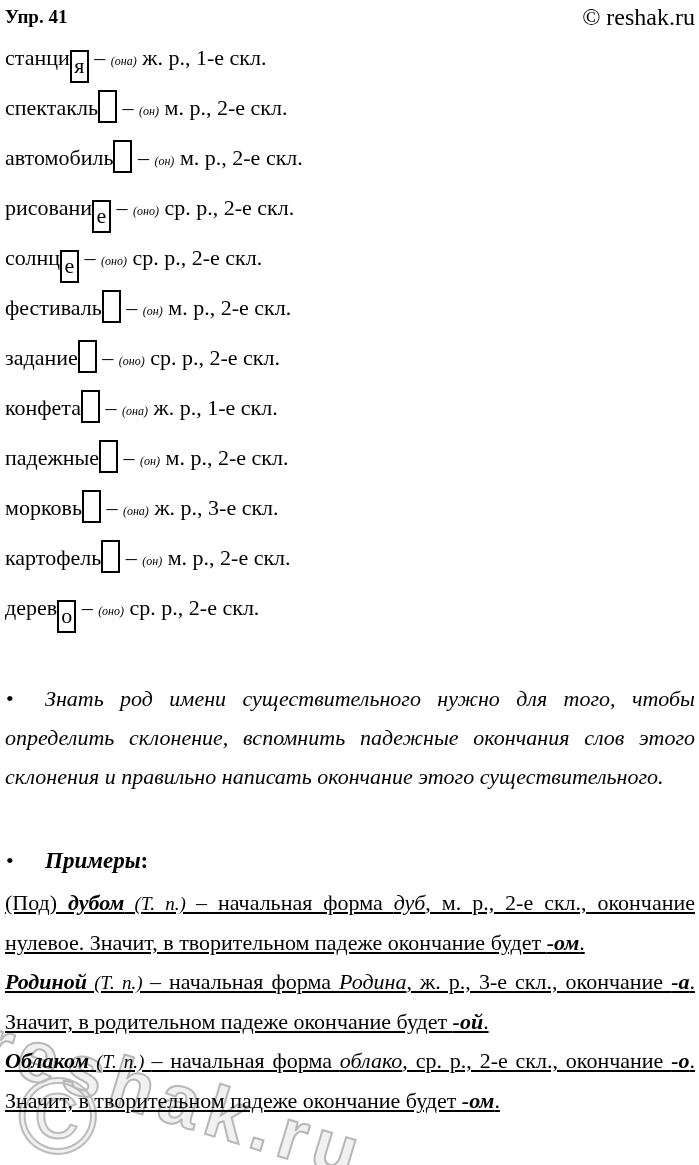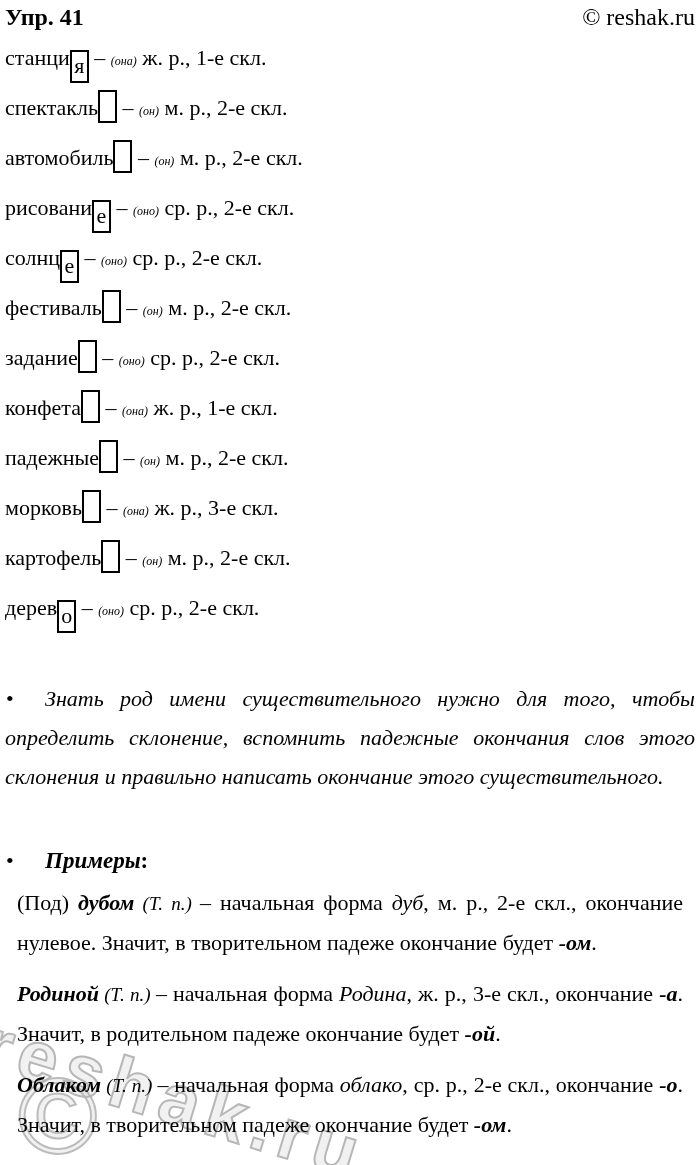--- a/index.html
+++ b/index.html
@@ -20,39 +20,39 @@
   .wm-copy{
     position:absolute;left:18px;top:1062px;
     font-family:"Liberation Sans",sans-serif;
     font-size:108px;line-height:1;
     color:rgba(180,180,180,0.18);
     -webkit-text-stroke:2px #bcbcbc;
   }
   
   .content{position:relative;z-index:1;padding:3px 4px 0 5px;}
   .header{display:flex;justify-content:space-between;align-items:flex-start;height:30px;}
-  .h-left{font-weight:bold;font-size:24px;line-height:28px;}
+  .h-left{font-weight:bold;font-size:19px;line-height:28px;}
   .h-right{font-size:24px;line-height:28px;}
   .word-list{}
   .word-row{height:50px;line-height:50px;font-size:22px;white-space:nowrap;}
   .ending-box{
     display:inline-block;box-sizing:border-box;border:2px solid #000;
     min-width:19px;height:33px;line-height:28px;text-align:center;
     vertical-align:-8px;padding:0 1px;
   }
   .pronoun{font-style:italic;font-size:12px;}
   .note{
     position:relative;margin:46px 0 0 0;font-size:22px;line-height:39px;
     font-style:italic;text-align:justify;text-indent:40px;
   }
   .bullet{position:absolute;left:1px;top:0;font-style:normal;font-size:22px;text-indent:0;}
   .examples-head{position:relative;margin-top:45px;height:40px;line-height:40px;font-size:23px;text-indent:40px;}
   .ex-title{font-weight:bold;font-style:italic;text-align:right;}
   .ex-colon{font-weight:bold;}
-  .example{margin:12px;font-size:22px;line-height:39px;text-align:justify;}
+  .example{margin:0;font-size:22px;line-height:39px;text-align:justify;text-decoration:underline;}
   #examples .example:first-child{margin-top:2px;}
   .seg-r{}
   .seg-i{font-style:italic;}
   .seg-bi{font-weight:bold;font-style:italic;}
   .seg-c{font-style:italic;font-size:19px;}
 </style>
 </head>
 <body>
 
 <div class="page">

